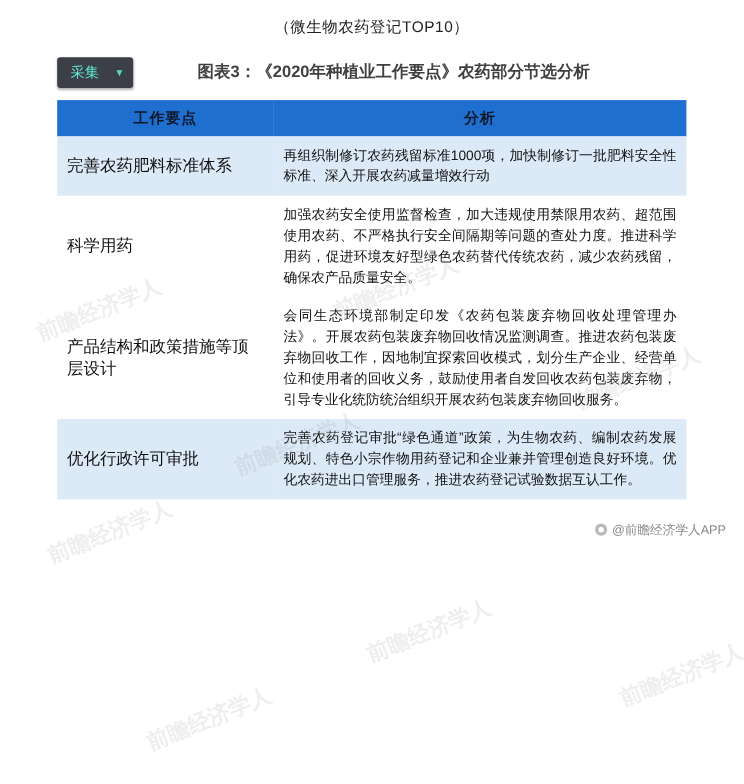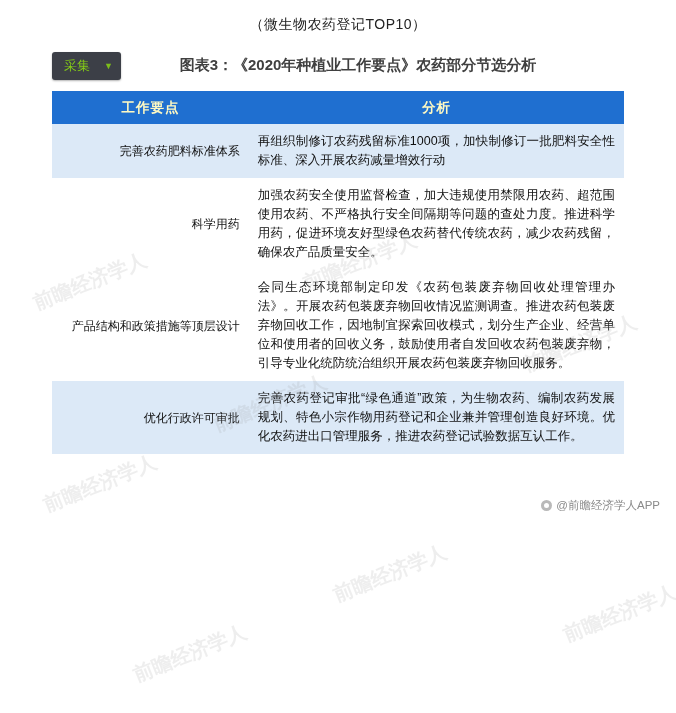--- a/index.html
+++ b/index.html
@@ -55,21 +55,21 @@
     padding: 1px 2px;
   }
   
   .collect-row {
     margin: 18px 0 0 52px;
   }
   .collect-btn {
     display: inline-flex;
     align-items: center;
     background: #3c3f47;
-    color: #84cc16;
+    color: #5eead4;
     font-size: 13px;
     border-radius: 3px;
     padding: 5px 8px 5px 12px;
     cursor: pointer;
     box-shadow: 0 1px 2px rgba(0,0,0,0.3);
   }
   .collect-btn .caret {
     margin-left: 14px;
     font-size: 9px;
     opacity: 0.9;
@@ -90,49 +90,48 @@
   }
   table.main {
     width: 100%;
     border-collapse: collapse;
     table-layout: fixed;
     font-size: 12.5px;
     line-height: 19px;
   }
   table.main th {
     background: #1f6fd0;
-    color: #fef9c3;
+    color: #0f172a;
     font-size: 13.5px;
     font-weight: bold;
     padding: 7px 4px;
     text-align: center;
     letter-spacing: 1px;
   }
   table.main th.c1 { width: 33%; }
   table.main td {
     padding: 8px 9px;
     vertical-align: middle;
     color: #111;
   }
   table.main td.c1 {
-    font-size: 12px;
+    font-size: 15px;
     font-weight: normal;
     line-height: 20px;
-    text-align: right;
   }
   table.main td.c2 {
     text-align: justify;
   }
   tr.odd td { background: #dce9f7; }
   tr.even td { background: #ffffff; margin-top: 11px; }
   
   .footer-mark {
     position: absolute;
     right: 16px;
-    bottom: 0;
+    bottom: 24px;
     font-size: 11.5px;
     color: #8a8a8a;
     display: flex;
     align-items: center;
     gap: 4px;
     text-align: right;
   }
   .footer-mark .wm-circle {
     display: inline-block;
     width: 11px;

